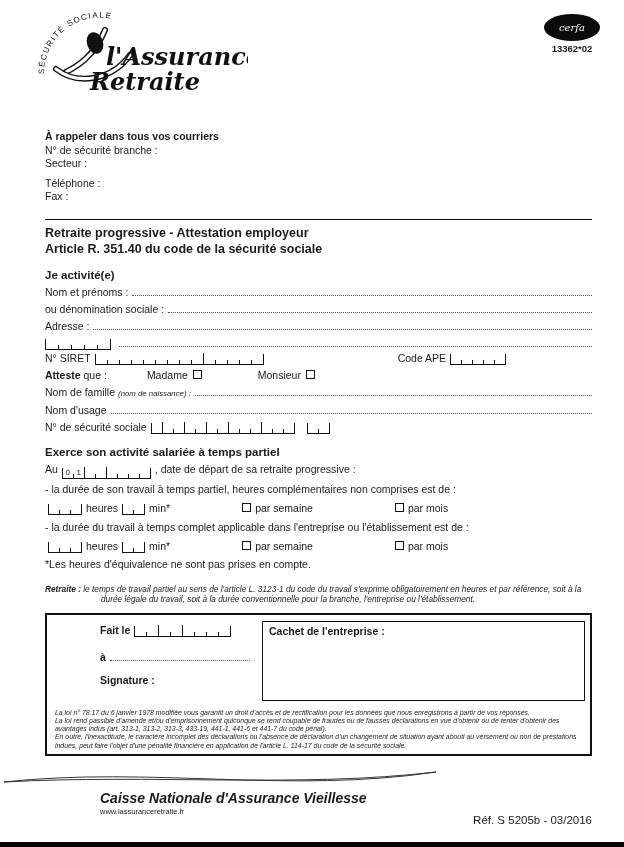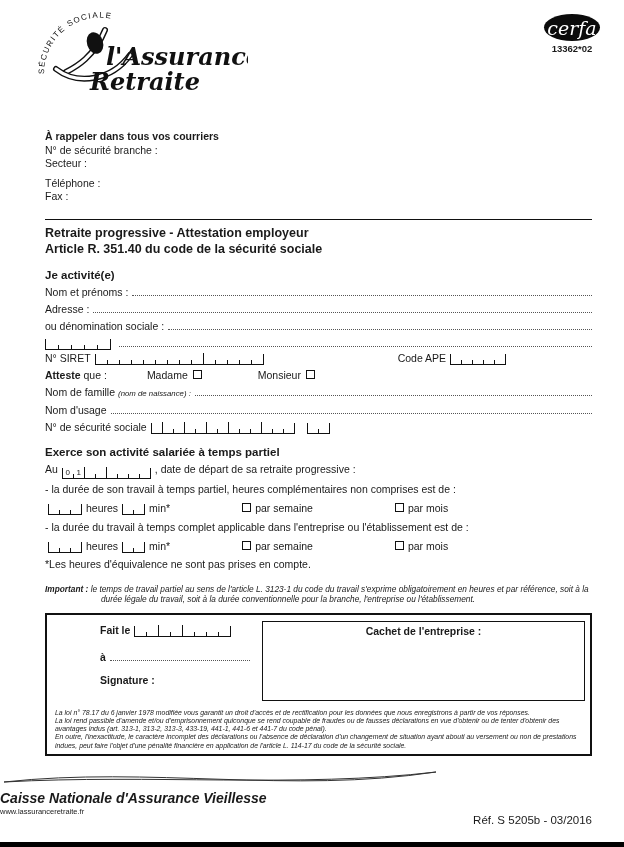--- a/index.html
+++ b/index.html
@@ -7,21 +7,21 @@
   body {
     width:624px; height:847px; position:relative; overflow:hidden;
     font-family:"Liberation Sans", sans-serif; color:#1a1a1a; font-size:10.5px;
   }
   .content { padding:0 32px 0 45px; }
 
   
   .header { display:flex; justify-content:space-between; align-items:flex-start; padding:10px 24px 0 36px; }
   .cerfa { text-align:center; margin-top:4px; }
   .cerfa-oval { width:56px; height:27px; background:#0b0b0b; color:#fff; border-radius:50%;
-    font-family:"DejaVu Serif", serif; font-style:italic; font-size:19px;
+    font-family:"DejaVu Serif", serif; font-style:italic; font-size:10px;
     display:flex; align-items:center; justify-content:center; }
   .cerfa-num { font-weight:bold; font-size:9.5px; margin-top:2px; }
 
   
   .recall { margin-top:36px; line-height:13.5px; }
   .recall .t { font-weight:bold; }
   .recall .gap { height:6px; }
 
   
   .rule { border-top:1.2px solid #111; margin-top:15px; }
@@ -51,26 +51,26 @@
   
   .important { margin-top:13px; font-size:8.3px; font-style:italic; line-height:10.5px;
     padding-left:56px; text-indent:-56px; }
 
   
   .sigbox { margin-top:8px; border:2px solid #111; padding:6px 5px 4px 8px; }
   .sigrow { display:flex;margin-left:45px; }
   .sigleft { flex:0 0 162px; padding-top:3px; }
   .sigleft .line2 { margin-top:14px; display:flex; align-items:baseline; width:150px; }
   .sigleft .line3 { margin-top:11px; }
-  .cachet { flex:1 1 auto; border:1px solid #111; height:80px; padding:3px 6px; font-weight:bold;text-align:center; }
+  .cachet { flex:1 1 auto; border:1px solid #111; height:80px; padding:3px 6px; font-weight:bold; }
   .legal { margin-top:8px; font-size:6.9px; font-style:italic; line-height:8.3px; white-space:normal; }
 
   
   .swoosh { display:block; margin-top:10px; }
-  .footer { position:relative; margin-top:0; }
+  .footer { position:relative; padding-left:55px; margin-top:0;margin-left:45px; }
   .brand { font-size:14px; font-weight:bold; font-style:italic; }
   .url { font-size:7.5px; margin-top:1px; }
   .ref { position:absolute; right:32px; top:24px; font-size:11.5px; }
   .bottombar { position:absolute; left:0; bottom:0; width:624px; height:5px; background:#000; }
 </style>
 </head>
 <body>
 
 <div class="header">
   <svg width="212" height="84" viewBox="0 0 212 84">
@@ -113,25 +113,25 @@
     <div>Article R. 351.40 du code de la sécurité sociale</div>
   </div>
 
   <div class="sec">Je activité(e)</div>
 
   <div class="frow">
     <span>Nom et prénoms :</span>
     <span class="dots"></span>
   </div>
   <div class="frow">
+    <span>ou dénomination sociale :</span>
+    <span class="dots"></span>
+  </div>
+  <div class="frow">
     <span>Adresse :</span>
-    <span class="dots"></span>
-  </div>
-  <div class="frow">
-    <span>ou dénomination sociale :</span>
     <span class="dots"></span>
   </div>
   <div class="frow">
     <span class="comb" style="margin-left:0">
         <span class="comb-cell" style="width: 12px;"></span>
         <span class="comb-tick"></span>
         <span class="comb-cell" style="width: 12px;"></span>
         <span class="comb-tick"></span>
         <span class="comb-cell" style="width: 12px;"></span>
         <span class="comb-tick"></span>
@@ -304,21 +304,21 @@
     <span class="cb ml-sem"></span>
     <span class="ml-cblab">par semaine</span>
     <span class="cb ml-mois"></span>
     <span class="ml-cblab">par mois</span>
   </div>
   <div class="frow" style="margin-top:5px">
     <span>*Les heures d'équivalence ne sont pas prises en compte.</span>
   </div>
 
   <div class="important">
-    <span class="b">Important :</span>
+    <span class="b">Retraite :</span>
     <span>le temps de travail partiel au sens de l'article L. 3123-1 du code du travail s'exprime obligatoirement en heures et par référence, soit à la durée légale du travail, soit à la durée conventionnelle pour la branche, l'entreprise ou l'établissement.</span>
   </div>
 
   <div class="sigbox">
     <div class="sigrow">
       <div class="sigleft">
         <div class="frow" style="margin-top:0">
           <span class="b">Fait le</span>
           <span class="comb">
               <span class="comb-cell" style="width: 11px;"></span>

